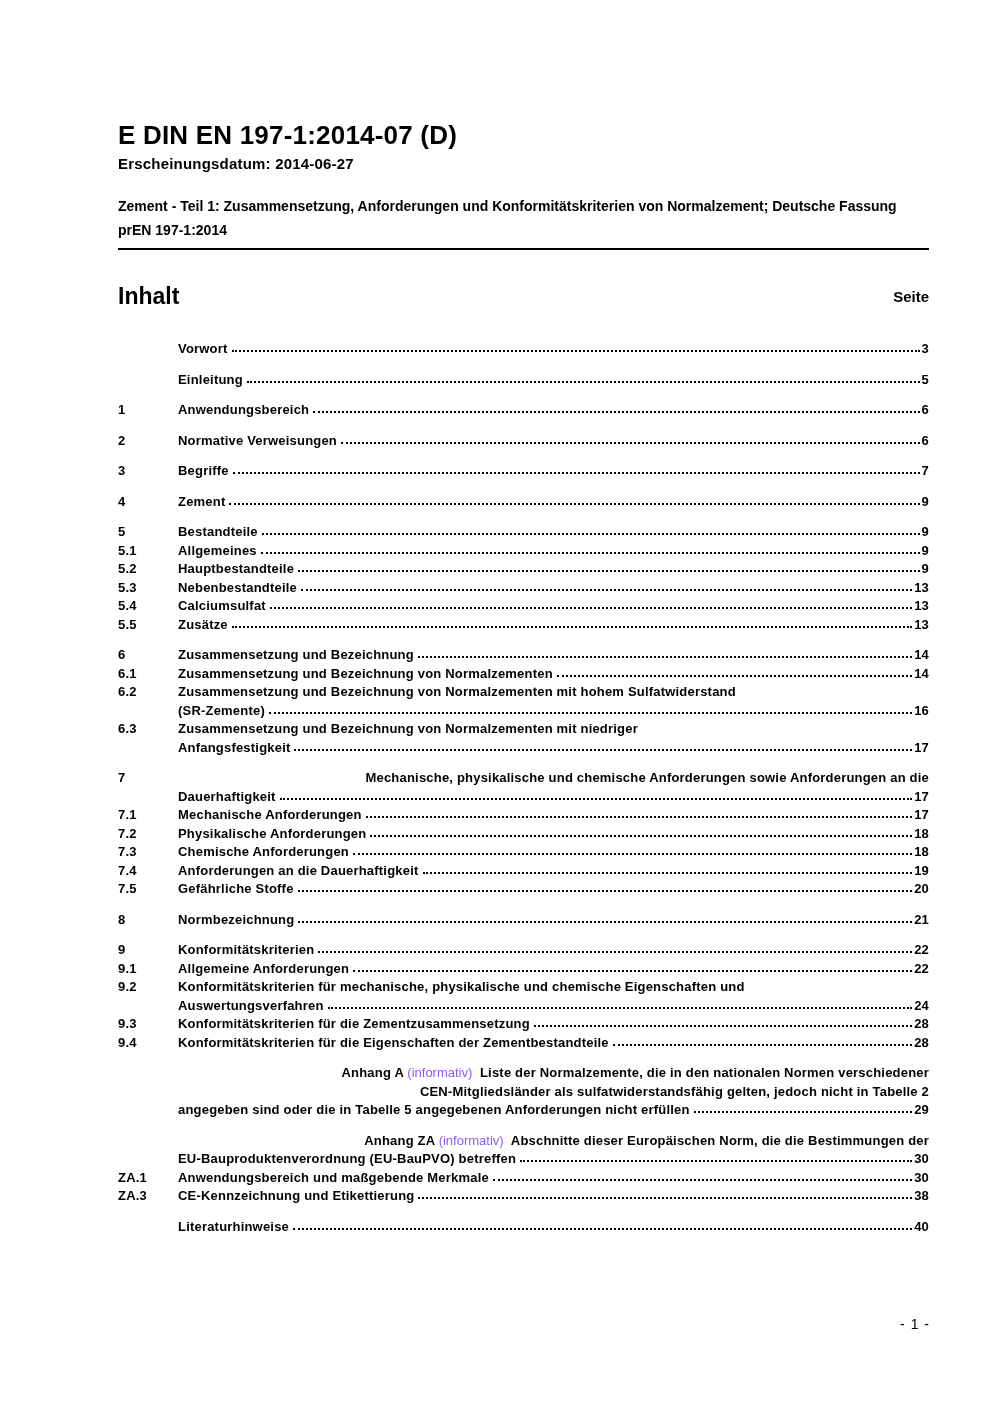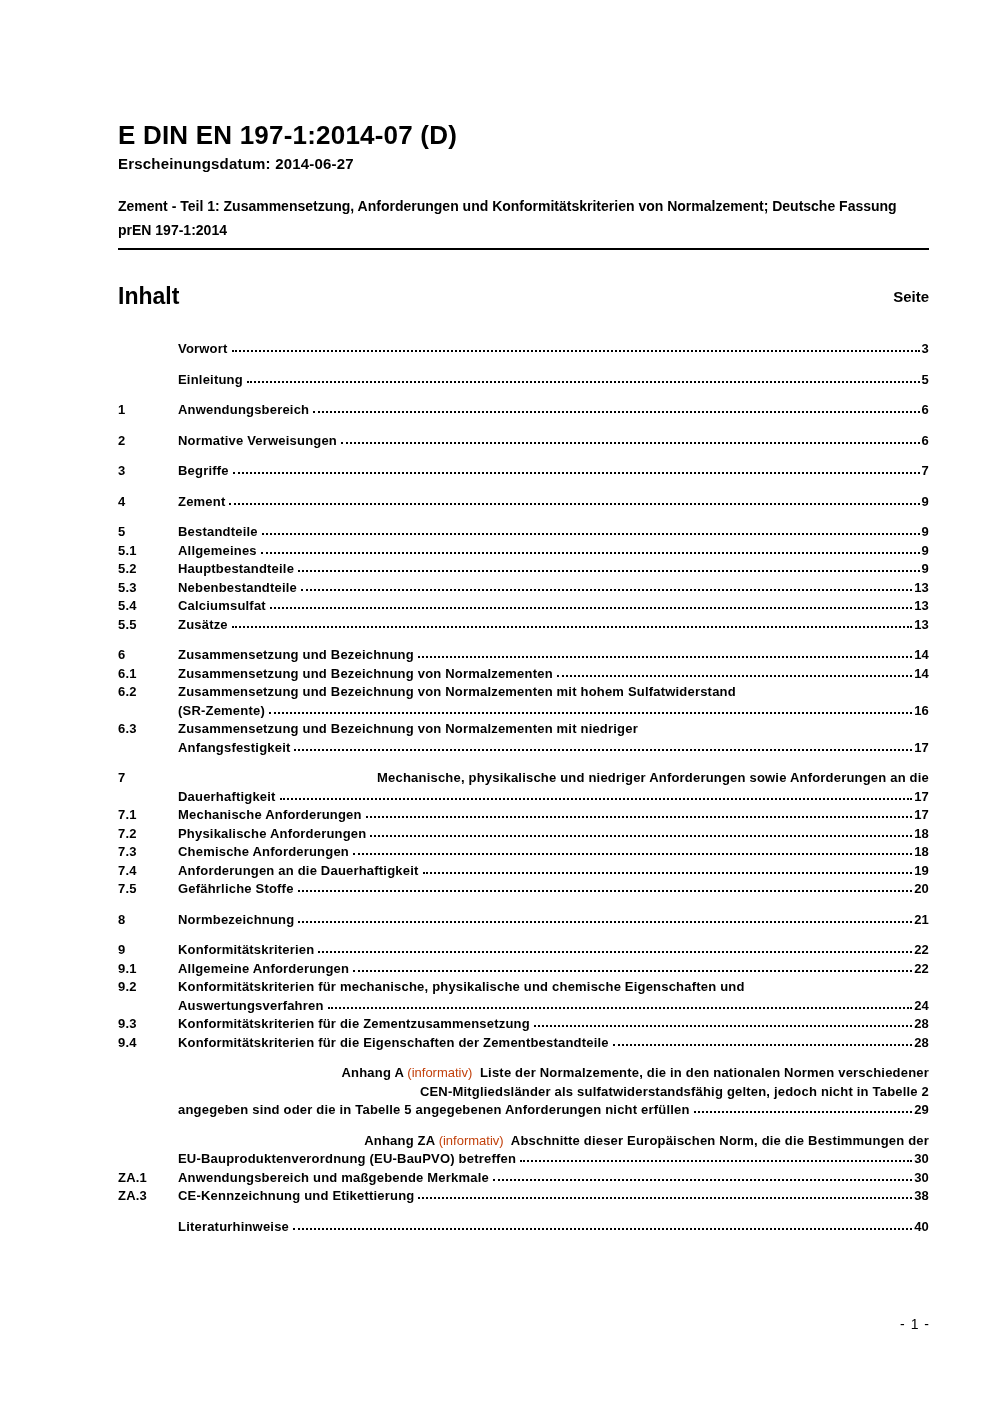--- a/index.html
+++ b/index.html
@@ -48,21 +48,21 @@
   .toc-entry.annex .line.first { padding-left: 0; }
   .line.last { display: flex; align-items: baseline; }
   .line.last .t { white-space: nowrap; }
   .leader {
     flex: 1 1 auto; min-width: 10px;
     border-bottom: 2px dotted #000;
     margin: 0 2px 0 4px;
     position: relative; top: -1px;
   }
   .pg { white-space: nowrap; }
-  .annex-note { font-weight: normal; color: #c2410c; letter-spacing: 0; }
+  .annex-note { font-weight: normal; color: #8b5cf6; letter-spacing: 0; }
 
   .footer {
     position: absolute; top: 1316px; right: 62px;
     font-size: 14px; letter-spacing: 1px;
   }
 </style>
 </head>
 <body>
 
 <div class="page">
@@ -198,21 +198,21 @@
         <span class="num">6.3</span>
         <div class="line first">Zusammensetzung und Bezeichnung von Normalzementen mit niedriger</div>
         <div class="line last">
           <span class="t">Anfangsfestigkeit</span>
           <span class="leader"></span>
           <span class="pg">17</span>
         </div>
       </div>
       <div class="toc-entry gap">
         <span class="num">7</span>
-        <div class="line first">Mechanische, physikalische und niedriger Anforderungen sowie Anforderungen an die</div>
+        <div class="line first">Mechanische, physikalische und chemische Anforderungen sowie Anforderungen an die</div>
         <div class="line last">
           <span class="t">Dauerhaftigkeit</span>
           <span class="leader"></span>
           <span class="pg">17</span>
         </div>
       </div>
       <div class="toc-entry">
         <span class="num">7.1</span>
         <div class="line first last">
           <span class="t">Mechanische Anforderungen</span>

